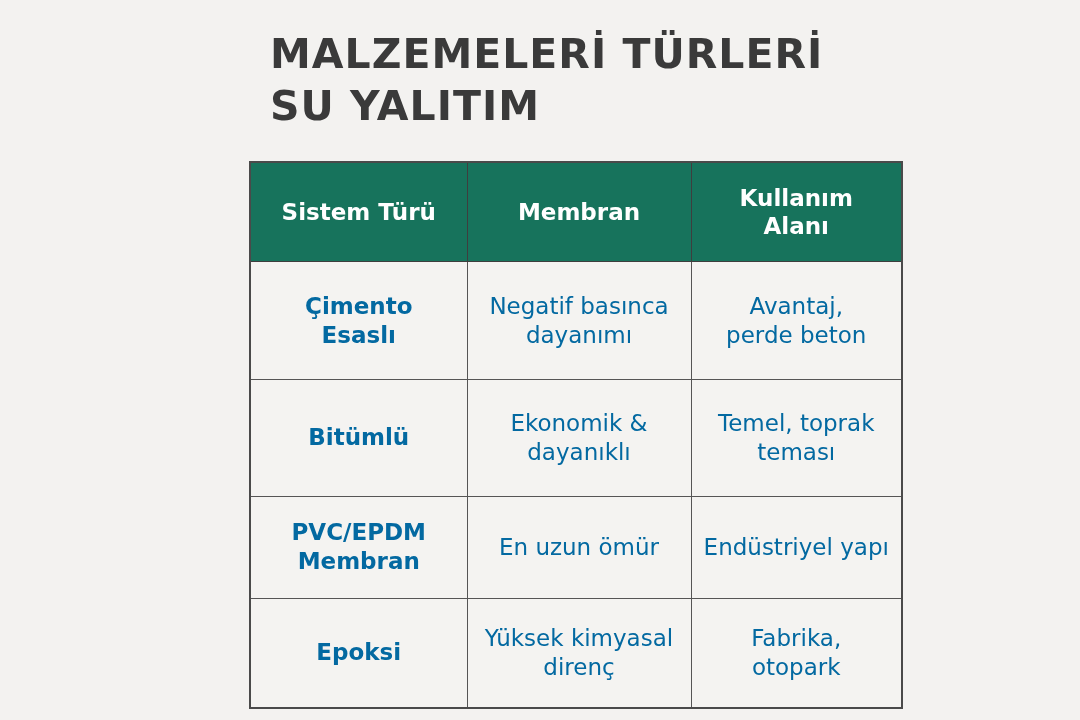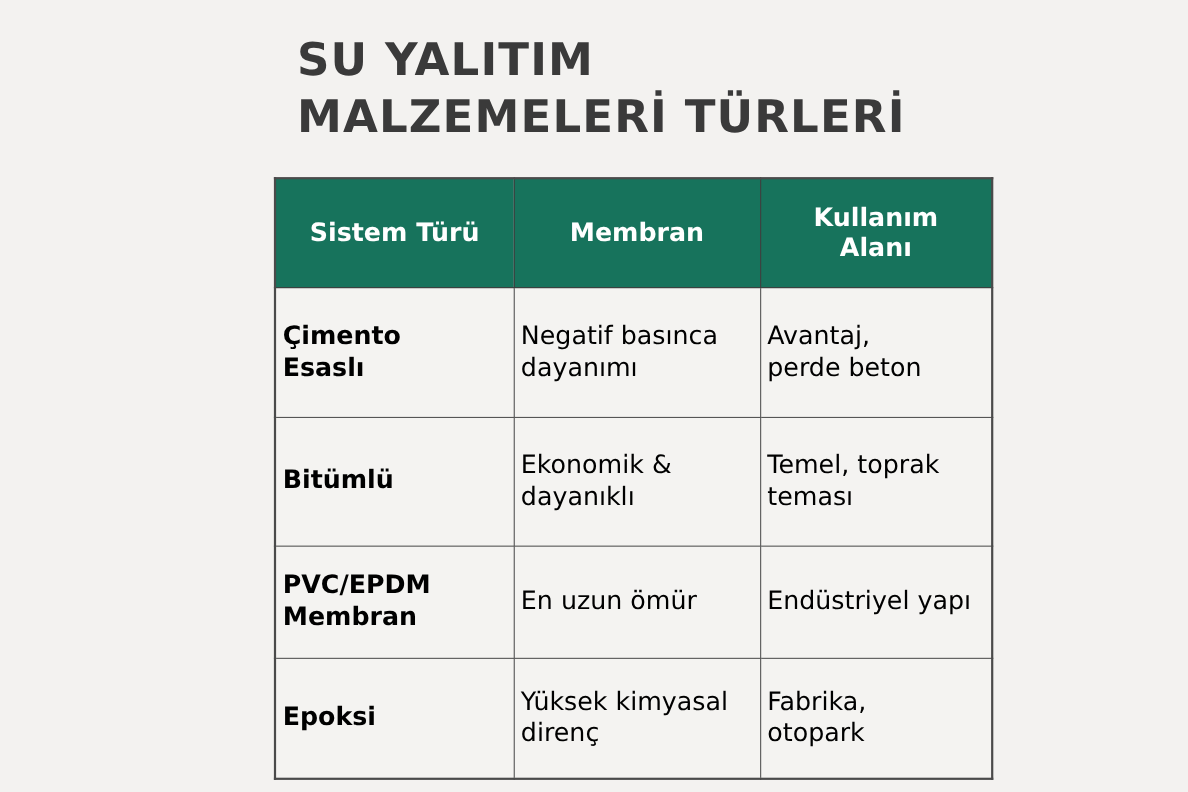--- a/index.html
+++ b/index.html
@@ -26,39 +26,39 @@
   }
   col.c1 { width:217px; } col.c2 { width:224px; } col.c3 { width:211px; }
   th {
     background:#17735c; color:#fff;
     font-family:"DejaVu Sans", sans-serif; font-weight:bold;
     font-size:23px; line-height:28px;
     height:98px; border:1.5px solid #3e3e3e;
     text-align:center; vertical-align:middle; padding:0 6px;
   }
   td {
-    background:#f4f3f1; color:#000000;
+    background:#f4f3f1; color:#0369a1;
     font-size:23px; line-height:29px;
     border:1.5px solid #555;
-    text-align:left; vertical-align:middle; padding:0 6px;
+    text-align:center; vertical-align:middle; padding:0 6px;
   }
   td.first { font-weight:bold; }
   tr.r1 td { height:93px; }
   tr.r2 td { height:93px; }
   tr.r3 td { height:92px; }
   tr.r4 td { height:80px; }
   tr.r5 td { height:86px; }
   .ln { display:block; white-space:nowrap; }
 </style>
 </head>
 <body>
 
 <div class="title">
+  <div>MALZEMELERİ TÜRLERİ</div>
   <div>SU YALITIM</div>
-  <div>MALZEMELERİ TÜRLERİ</div>
 </div>
 
 <table>
   <colgroup>
       <col class="c1">
       <col class="c2">
       <col class="c3">
     </colgroup>
   <thead>
     <tr>

